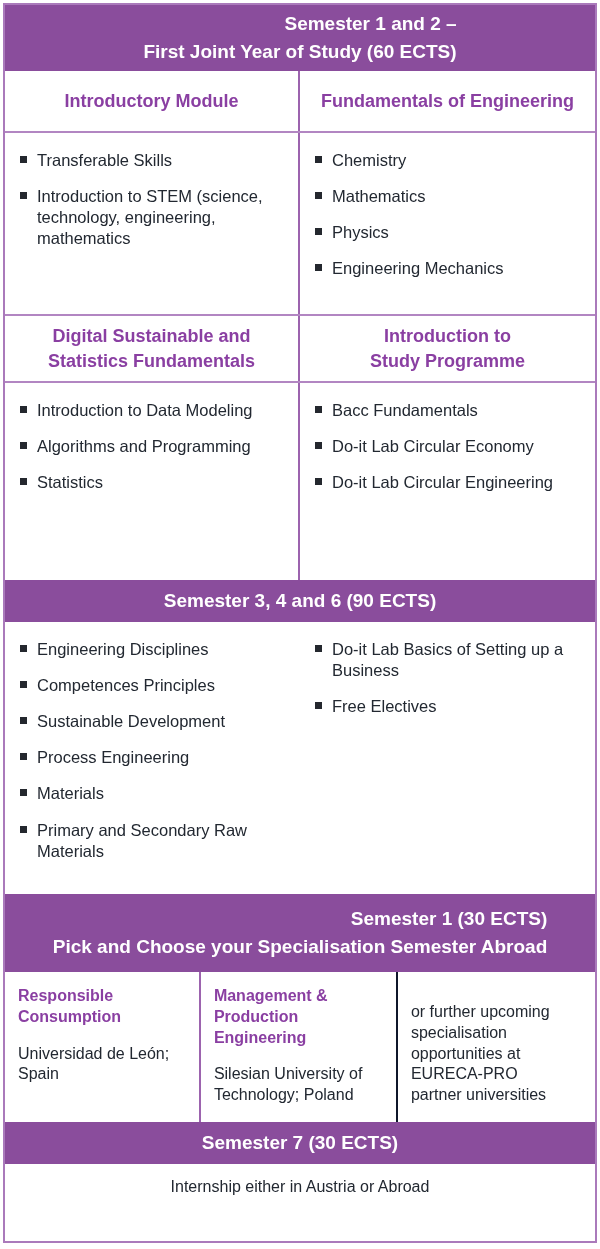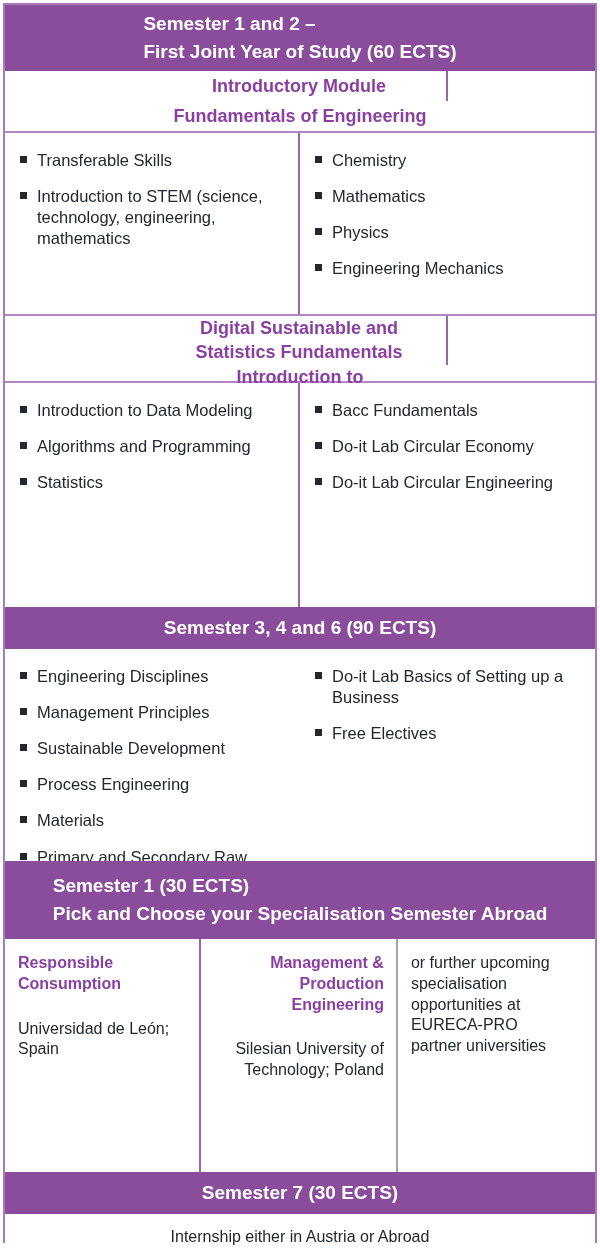--- a/index.html
+++ b/index.html
@@ -25,32 +25,32 @@
     flex-direction: column;
     background: #ffffff;
     box-sizing: content-box;
   }
   .band {
     background: #8a4d9c;
     color: #ffffff;
     display: flex;
     align-items: center;
     justify-content: center;
-    text-align: left;
+    text-align: right;
     font-weight: bold;
     font-size: 19px;
     line-height: 1.45;
     white-space: pre-line;
     flex: 0 0 auto;
   }
   .row { display: flex; flex: 0 0 auto; background: #ffffff; }
   .cell { box-sizing: border-box; }
   .cols2 > .cell { width: 50%; }
   .cols2 > .cell.divided { border-right: 2px solid #9c63ae; }
-  .hdr-row { align-items: center; flex-direction: column; }
+  .hdr-row { align-items: flex-end; }
   .hdr {
     color: #8a3fa2;
     font-weight: bold;
     font-size: 18px;
     text-align: center;
     line-height: 1.35;
     white-space: pre-line;
     display: flex;
     align-items: center;
     justify-content: center;
@@ -80,23 +80,23 @@
     font-weight: bold;
     font-size: 16px;
     line-height: 1.3;
     white-space: pre-line;
   }
   .opt-cell .opt-detail {
     color: #222831;
     font-size: 16px;
     line-height: 1.3;
     white-space: pre-line;
-    margin-top: 24px;
-  }
-  .opt-cell .opt-detail.no-title { margin-top: 0; }
+    margin-top: 16px;
+  }
+  .opt-cell .opt-detail.no-title { margin-top: 16px; }
   .centered-note {
     display: flex;
     align-items: center;
     justify-content: center;
     color: #222831;
     font-size: 16px;
   }
 </style>
 </head>
 <body>
@@ -143,21 +143,21 @@
       </div>
     </div>
 
     <div class="row cols2 hdr-row line-above line-below" style="height:65px">
       <div class="cell divided hdr">Digital Sustainable and
 Statistics Fundamentals</div>
       <div class="cell hdr">Introduction to
 Study Programme</div>
     </div>
 
-    <div class="row cols2" style="height:224px">
+    <div class="row cols2" style="height:197px">
       <div class="cell divided list-cell">
         <div class="li">
           <span class="bullet"></span>
           <span>Introduction to Data Modeling</span>
         </div>
         <div class="li">
           <span class="bullet"></span>
           <span>Algorithms and Programming</span>
         </div>
         <div class="li">
@@ -176,29 +176,29 @@
         </div>
         <div class="li">
           <span class="bullet"></span>
           <span>Do-it Lab Circular Engineering</span>
         </div>
       </div>
     </div>
 
     <div class="band" style="height:42px">Semester 3, 4 and 6 (90 ECTS)</div>
 
-    <div class="row cols2" style="height:212px">
+    <div class="row cols2" style="height:272px">
       <div class="cell list-cell">
         <div class="li">
           <span class="bullet"></span>
           <span>Engineering Disciplines</span>
         </div>
         <div class="li">
           <span class="bullet"></span>
-          <span>Management Principles</span>
+          <span>Competences Principles</span>
         </div>
         <div class="li">
           <span class="bullet"></span>
           <span>Sustainable Development</span>
         </div>
         <div class="li">
           <span class="bullet"></span>
           <span>Process Engineering</span>
         </div>
         <div class="li">
@@ -218,28 +218,28 @@
         <div class="li">
           <span class="bullet"></span>
           <span>Free Electives</span>
         </div>
       </div>
     </div>
 
     <div class="band" style="height:78px">Semester 1 (30 ECTS)
 Pick and Choose your Specialisation Semester Abroad</div>
 
-    <div class="row" style="height:233px">
+    <div class="row" style="height:150px">
       <div class="cell opt-cell" style="width:33.2%; border-right:2px solid #9c63ae;">
         <div class="opt-title">Responsible
 Consumption</div>
         <div class="opt-detail">Universidad de León;
 Spain</div>
       </div>
-      <div class="cell opt-cell" style="width:33.4%; border-right:2px solid #a3a3a3;text-align:right;">
+      <div class="cell opt-cell" style="width:33.4%; border-right:2px solid #0f172a;">
         <div class="opt-title">Management &amp;
 Production
 Engineering</div>
         <div class="opt-detail">Silesian University of
 Technology; Poland</div>
       </div>
       <div class="cell opt-cell" style="width:33.4%;">
         <div class="opt-detail no-title">or further upcoming
 specialisation
 opportunities at

